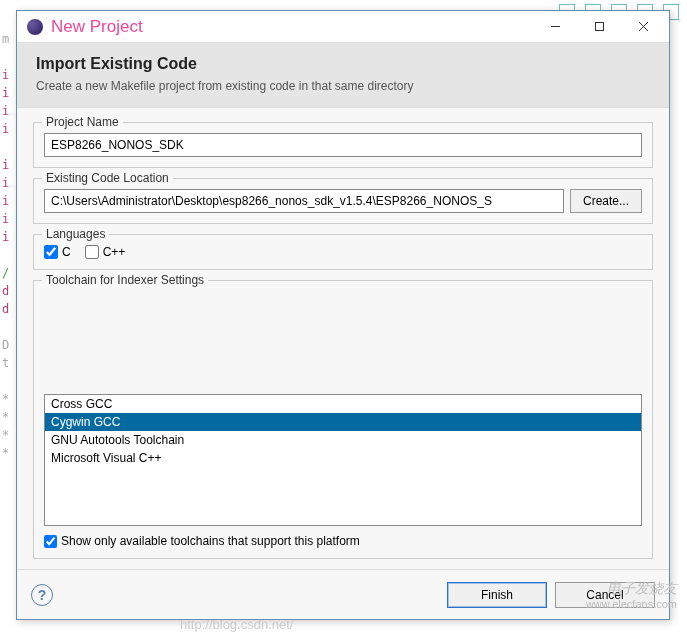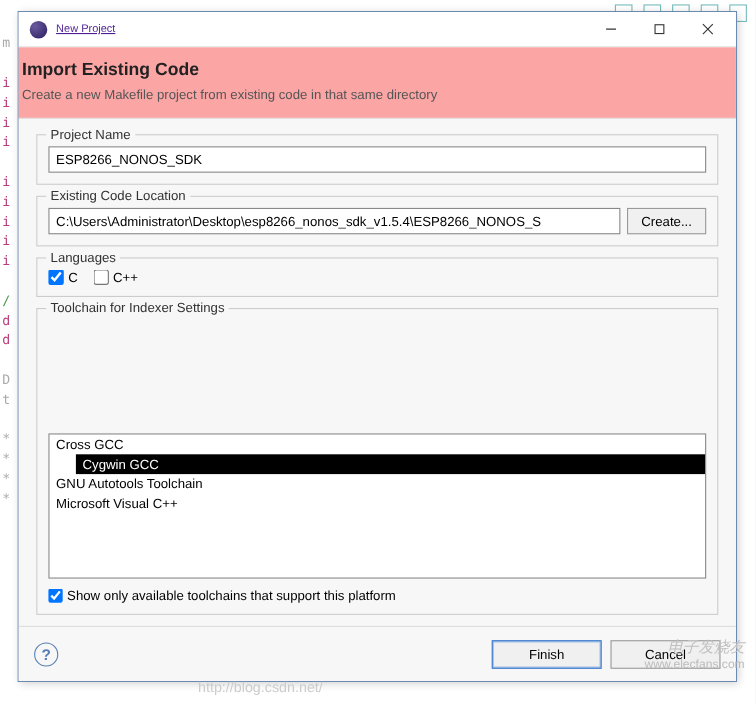--- a/index.html
+++ b/index.html
@@ -51,31 +51,31 @@
       padding: 0 4px 0 10px;
       background: #fff;
       border-bottom: 1px solid #e0e0e0;
     }
     .titlebar .eclipse-icon {
       width: 16px; height: 16px;
       border-radius: 50%;
       background: radial-gradient(circle at 30% 30%, #6a5a9e, #2a1a5e);
       margin-right: 8px;
     }
-    .titlebar .title { flex: 1; color: #4c1d95; font-size: 10px; text-decoration: underline; }
+    .titlebar .title { flex: 1; color: #ec4899; font-size: 17px; }
     .win-buttons { display: flex; }
     .win-btn {
       width: 44px; height: 28px;
       display: flex; align-items: center; justify-content: center;
       cursor: pointer;
     }
     .win-btn svg { width: 11px; height: 11px; }
     .header-area {
-      background: #fca5a5;
-      padding: 12px 18px 14px 3px;
+      background: #e5e5e5;
+      padding: 12px 18px 14px 19px;
       border-bottom: 1px solid #ddd;
     }
     .header-title { font-size: 16px; font-weight: bold; color: #222; margin-bottom: 6px; }
     .header-desc { font-size: 12px; color: #555; }
     .form-area {
       flex: 1;
       padding: 14px 16px 10px 16px;
       background: #f7f7f7;
       display: flex;
       flex-direction: column;
@@ -124,23 +124,22 @@
       background: #fff;
       height: 132px;
       overflow: auto;
       font-size: 12px;
     }
     .list-item {
       padding: 2px 6px;
       cursor: pointer;
     }
     .list-item.selected {
-      background: #000000;
+      background: #0369a1;
       color: #fff;
-      margin-left: 24px;
     }
     .platform-check { margin-top: 8px; display: flex; align-items: center; gap: 4px; font-size: 12px; }
     .footer {
       height: 50px;
       border-top: 1px solid #ddd;
       background: #f7f7f7;
       display: flex;
       align-items: center;
       padding: 0 14px;
     }

